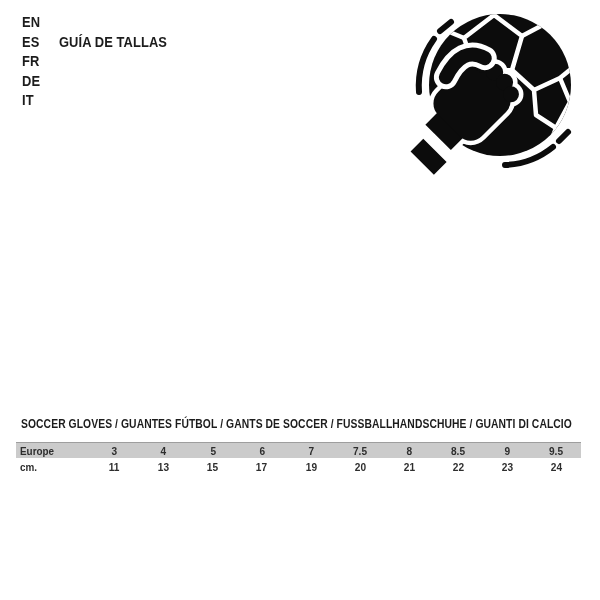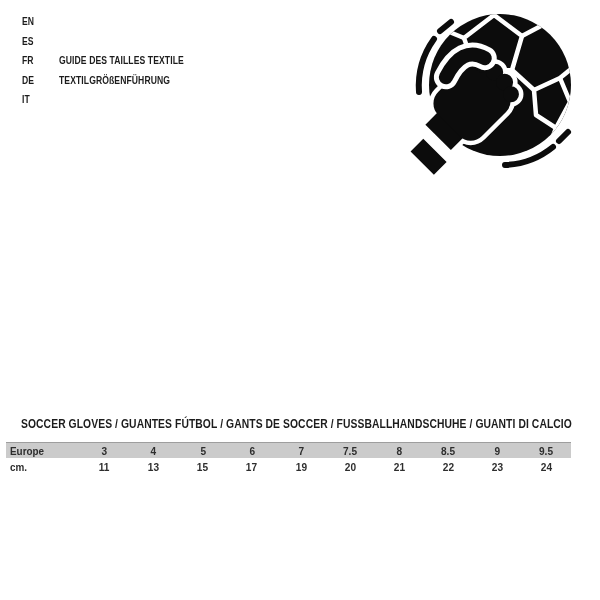--- a/index.html
+++ b/index.html
@@ -33,21 +33,21 @@
   
   .lang-list {
     position: absolute;
     left: 22px;
     top: 12px;
   }
   .lang-row {
     display: flex;
     height: 19.6px;
     line-height: 19.6px;
-    font-size: 10px;
+    font-size: 15px;
     font-weight: 700;
     letter-spacing: 0.1px;
   }
   .lang-code {
     width: 37px;
     flex: 0 0 37px;
   }
 
   
   .guide-icon {
@@ -63,21 +63,21 @@
     position: absolute;
     left: 21px;
     top: 417px;
     font-size: 12px;
     font-weight: 700;
     line-height: 14px;
     letter-spacing: 0.1px;
   }
   .size-table {
     position: absolute;
-    left: 6px;
+    left: 16px;
     top: 442px;
     width: 565px;
     font-size: 11.5px;
     font-weight: 700;
     color: #2e2e2e;
   }
   .trow {
     display: flex;
     align-items: center;
   }
@@ -102,28 +102,27 @@
 <body>
 
 <div id="screen">
 
   <div class="lang-list">
     <div class="lang-row">
       <span class="lang-code"><span class="cond">EN</span></span>
     </div>
     <div class="lang-row">
       <span class="lang-code"><span class="cond">ES</span></span>
+      <span class="lang-label"><span class="cond">GUÍA DE TALLAS</span></span>
     </div>
     <div class="lang-row">
       <span class="lang-code"><span class="cond">FR</span></span>
-      <span class="lang-label"><span class="cond">GUIDE DES TAILLES TEXTILE</span></span>
     </div>
     <div class="lang-row">
       <span class="lang-code"><span class="cond">DE</span></span>
-      <span class="lang-label"><span class="cond">TEXTILGRÖßENFÜHRUNG</span></span>
     </div>
     <div class="lang-row">
       <span class="lang-code"><span class="cond">IT</span></span>
     </div>
   </div>
 
   <svg class="guide-icon" viewBox="0 0 200 220" xmlns="http://www.w3.org/2000/svg" aria-hidden="true">
     <defs>
       <clipPath id="ballClip">
           <circle cx="107" cy="85" r="71"></circle>

